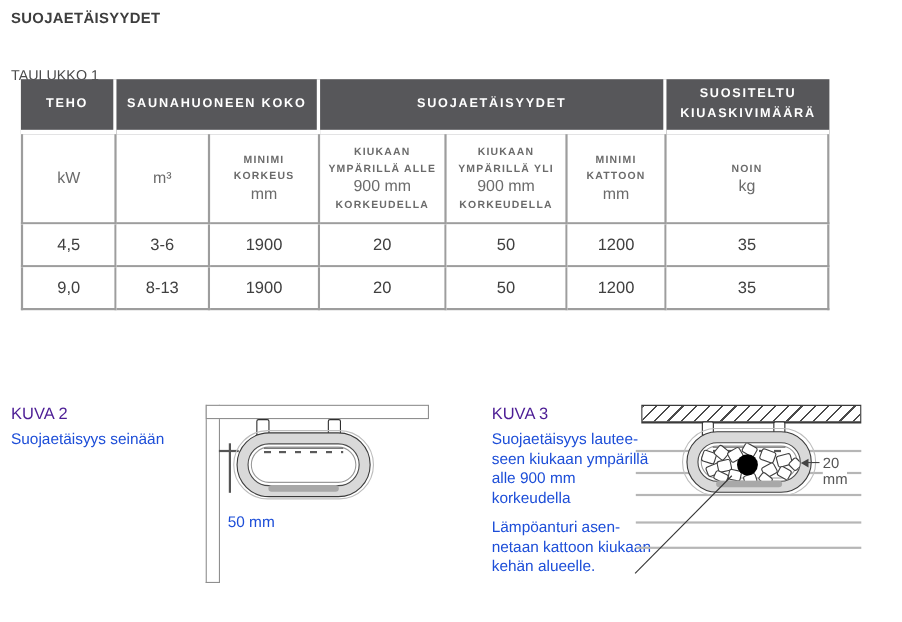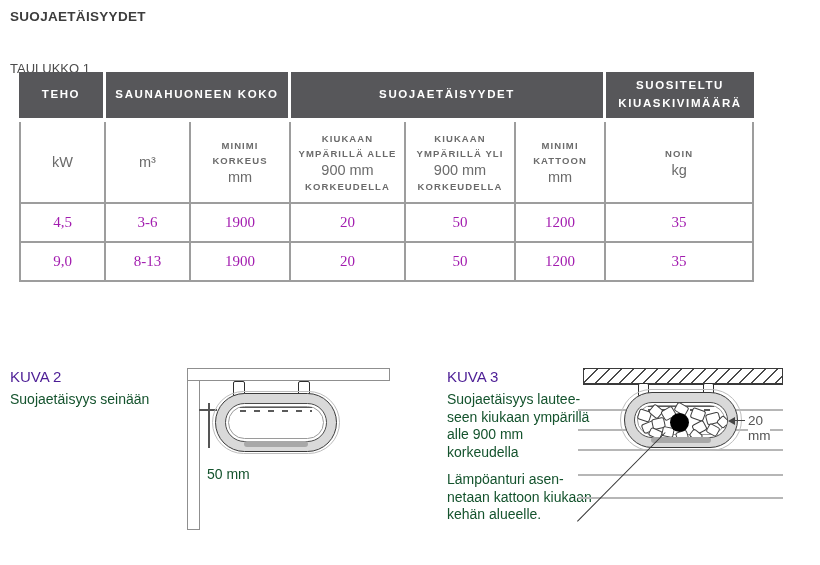--- a/index.html
+++ b/index.html
@@ -23,25 +23,25 @@
                border-bottom: 4px solid #fff; padding: 0 6px; }
   tr.hdr1 th:last-child { border-right: 0; }
 
   tr.hdr2 { height: 82px; }
   tr.hdr2 th { font-weight: 400; color: #6b6b6b; border-right: 2px solid #9d9d9d; border-bottom: 2px solid #9d9d9d; }
   tr.hdr2 th:first-child, tbody td:first-child { border-left: 2px solid #9d9d9d; }
   .caps { display: block; font-size: 9.5px; font-weight: 700; letter-spacing: 1.1px; line-height: 15px; color: #6b6b6b; }
   .unit { display: block; font-size: 14.5px; font-weight: 400; line-height: 18px; color: #6b6b6b; }
 
   tbody tr { height: 39px; }
-  tbody td { font-size: 15px; color: #a21caf; border-right: 2px solid #9d9d9d; border-bottom: 2px solid #9d9d9d; background: #fff; font-family: Liberation Serif, serif; }
+  tbody td { font-size: 15px; color: #404040; border-right: 2px solid #9d9d9d; border-bottom: 2px solid #9d9d9d; background: #fff; }
 
   
   .fig-label { font-size: 15px; color: #4c1d95; }
-  .fig-text { font-size: 14px; color: #14532d; line-height: 17.5px; }
+  .fig-text { font-size: 14px; color: #1d4ed8; line-height: 17.5px; }
 
   
   .wall { background: #fff; border: 1.5px solid #8f8f8f; }
   .dimline { background: #555; }
 
   .heater { background: #d9d9d9; border: 1.5px solid #3a3a3a; border-radius: 999px; }
   .halo { border: 1px solid #bdbdbd; border-radius: 999px; }
   .heater-inner { position: absolute; inset: 9px; background: #fff; border: 1.5px solid #4a4a4a; border-radius: 999px; overflow: hidden; }
   .heater-inner::before { content: ""; position: absolute; inset: 2px; border: 1px solid #9a9a9a; border-radius: 999px; }
   .grill { position: absolute; top: 3px; left: 14%; right: 14%; border-top: 1.3px solid #5a5a5a; }

